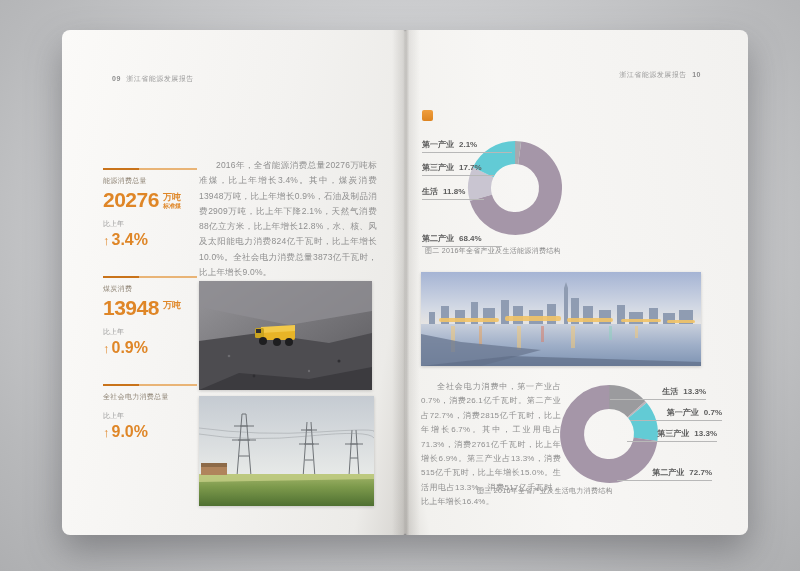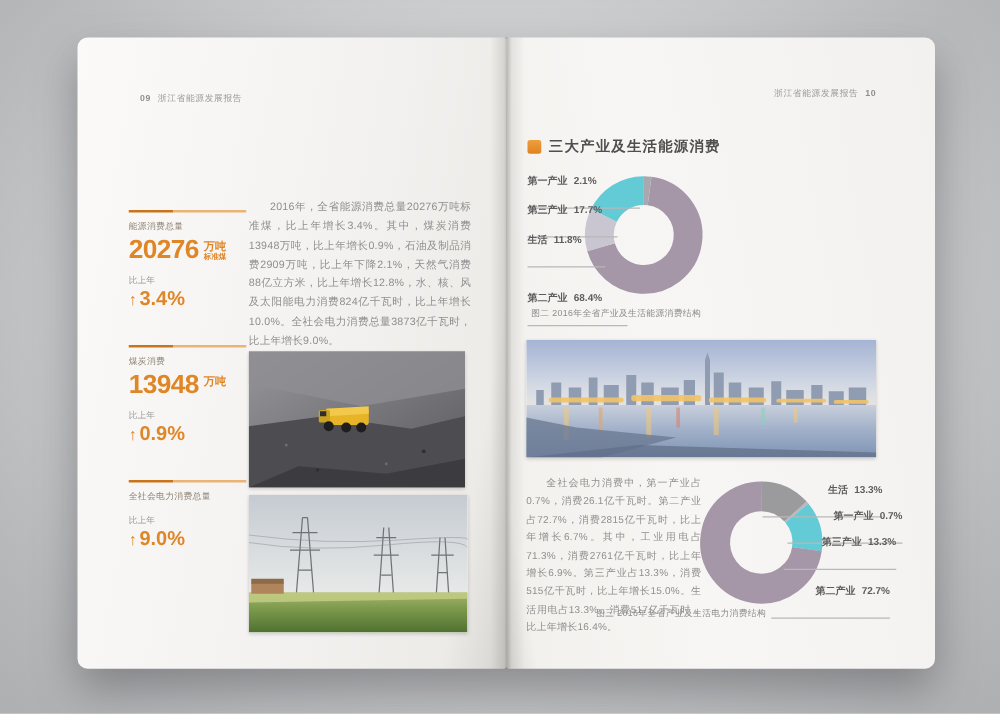--- a/index.html
+++ b/index.html
@@ -63,21 +63,21 @@
   .section-title { position:absolute; left:17px; top:80px; display:flex; align-items:center; }
   .section-title .sq {
     width:11px; height:11px; border-radius:2px; margin-right:6px;
     background:linear-gradient(180deg,#f09e3c,#dd8420);
   }
   .section-title .txt { font-size:11.5px; font-weight:bold; color:#4f4f4f; letter-spacing:1px; }
 
   .donut { position:absolute; }
   .legend-item {
     position:absolute; font-size:8px; font-weight:bold; color:#5c5c5c;
-    border-bottom:1px solid #b8b8b8; padding-bottom:16px; white-space:nowrap;
+    border-bottom:1px solid #b8b8b8; padding-bottom:2px; white-space:nowrap;
   }
   .legend-item .pct { margin-left:5px; }
   .legend-right { text-align:right; }
   .chart-caption { position:absolute; font-size:7px; color:#8a8a8a; letter-spacing:.3px; }
 </style>
 </head>
 <body>
 
 <div class="book">
 
@@ -195,21 +195,20 @@
   </div>
 
   <div class="page page-right">
     <div class="pg-header" style="right:44px; top:40px;">
       <span>浙江省能源发展报告</span>
       <span class="pg-num">10</span>
     </div>
 
     <div class="section-title">
       <span class="sq"></span>
-      <span class="txt">三大产业及生活能源消费</span>
     </div>
 
     <svg class="donut" style="left:60px; top:108px;" width="100" height="100" viewBox="0 0 100 100">
         <circle cx="50" cy="50" r="35.5" fill="none" stroke="#a9a8ae" stroke-width="23" stroke-dasharray="4.684114646502382 223.05307840487532" transform="rotate(-90 50 50)"></circle>
         <circle cx="50" cy="50" r="35.5" fill="none" stroke="#a596a8" stroke-width="23" stroke-dasharray="152.56830562893472 223.05307840487532" transform="rotate(-82.44 50 50)"></circle>
         <circle cx="50" cy="50" r="35.5" fill="none" stroke="#c9c5d1" stroke-width="23" stroke-dasharray="26.32026325177529 223.05307840487532" transform="rotate(163.8 50 50)"></circle>
         <circle cx="50" cy="50" r="35.5" fill="none" stroke="#62cbd5" stroke-width="23" stroke-dasharray="39.48039487766293 223.05307840487532" transform="rotate(206.28000000000003 50 50)"></circle>
       </svg>
 
     <div class="legend-item" style="left:17px; top:109px; width:90px;">

